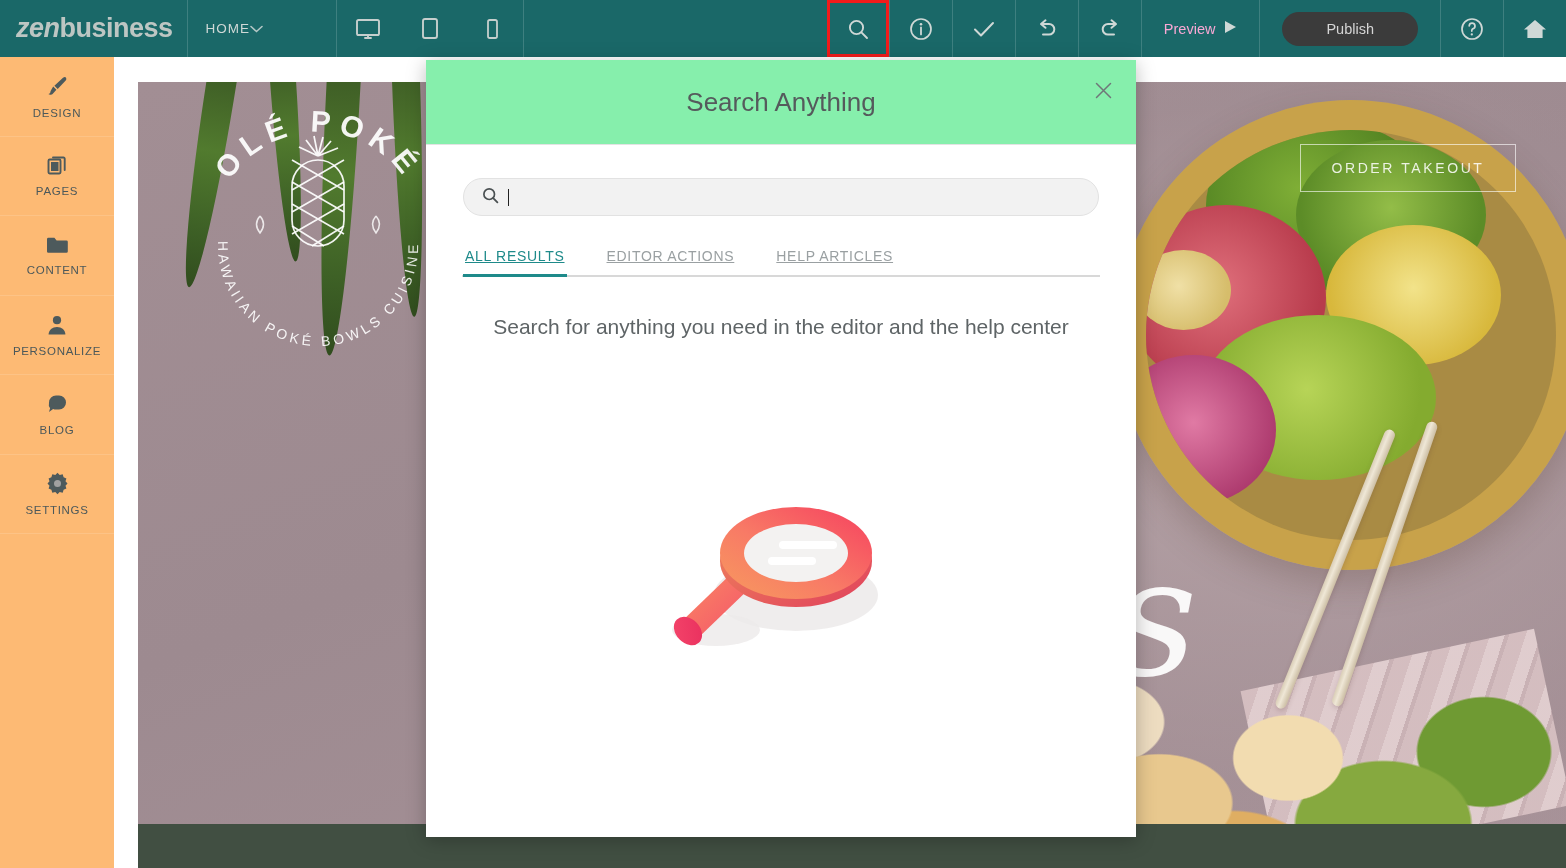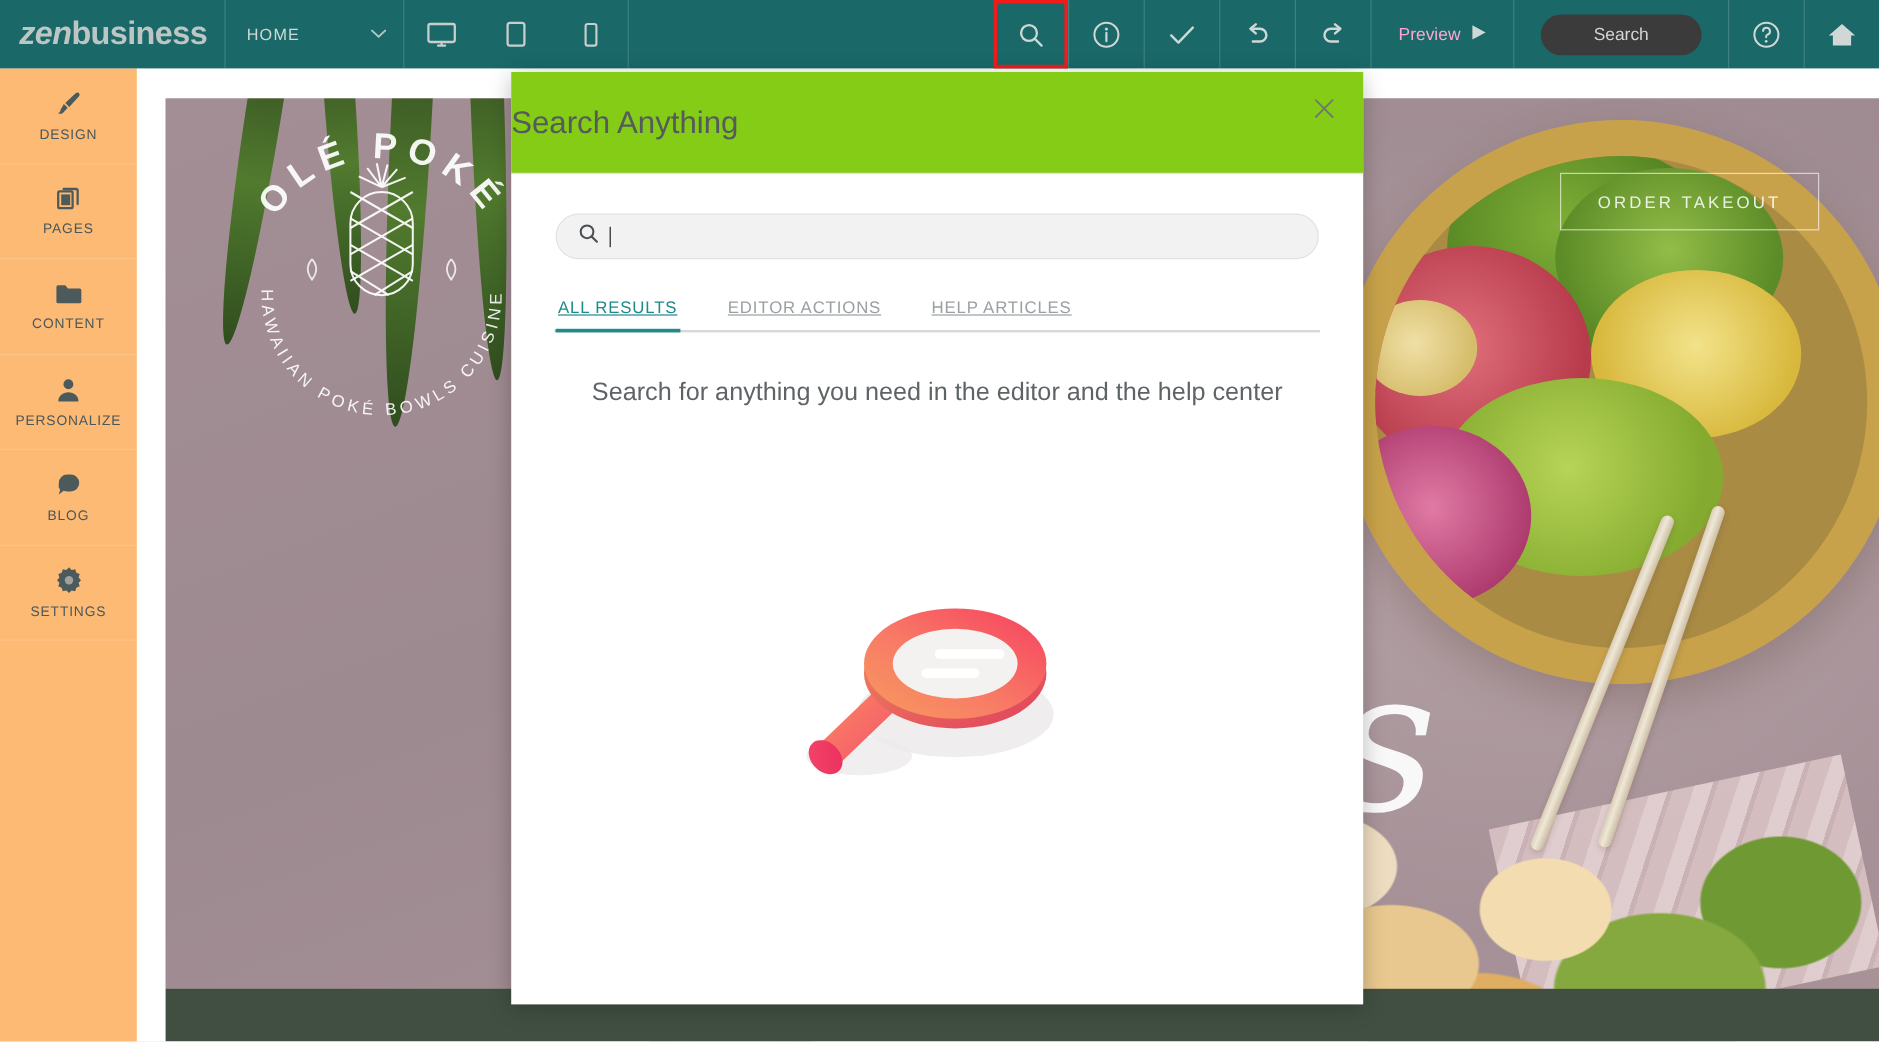--- a/index.html
+++ b/index.html
@@ -25,21 +25,21 @@
     padding: 0 14px 0 16px;
     height: 57px;
   }
   .logo {
     font-size: 27px; font-weight: bold; letter-spacing: -0.5px;
     color: #bdc6c3; white-space: nowrap;
   }
   .logo .zen { font-style: italic; font-weight: bold; }
   .tb-div { width: 1px; background: rgba(255,255,255,0.16); align-self: stretch; }
   .page-sel {
-    display: flex; align-items: center; justify-content: space-between;
+    display: flex; align-items: center; 
     width: 148px; height: 57px; padding: 0 14px 0 18px;
     color: #cfd8d6; font-size: 13.5px; letter-spacing: 1px;
     cursor: pointer;
   }
   .page-sel .caret { font-size: 11px; opacity: .85; }
   .dev-group { display: flex; align-items: stretch; }
   .tb-btn {
     width: 62px; height: 57px;
     display: flex; align-items: center; justify-content: center;
     cursor: pointer;
@@ -225,23 +225,23 @@
   .modal {
     position: absolute; left: 426px; top: 60px;
     width: 710px; height: 777px;
     background: #ffffff;
     box-shadow: 0 3px 18px rgba(0,0,0,.26);
     pointer-events: auto;
     display: flex; flex-direction: column;
   }
   .modal-head {
     position: relative;
-    height: 85px; background: #84cc16;
+    height: 85px; background: #86efac;
     border-bottom: 1px solid #e3e3e3;
-    display: flex; align-items: center; 
+    display: flex; align-items: center; justify-content: center;
   }
   .modal-title {
     font-size: 26px; color: #555a5c; font-weight: normal;
   }
   .modal-close {
     position: absolute; right: 20px; top: 17px;
     width: 26px; height: 26px;
     display: flex; align-items: center; justify-content: center;
     color: #7a8184; font-size: 21px; cursor: pointer;
     line-height: 1;
@@ -394,21 +394,21 @@
       <span>Preview</span>
       <span class="play">
         <svg width="13" height="14" viewBox="0 0 13 14">
             <path d="M1 1 L12 7 L1 13 Z" fill="#cfd8d6"></path>
           </svg>
       </span>
     </div>
     <div class="tb-div"></div>
 
     <div class="publish-cell">
-      <button class="publish-btn">Search</button>
+      <button class="publish-btn">Publish</button>
     </div>
     <div class="tb-div"></div>
 
     <div class="tb-btn">
       <span>
         <svg width="26" height="26" viewBox="0 0 26 26">
             <circle cx="13" cy="13" r="10" fill="none" stroke="#cfd8d6" stroke-width="1.7"></circle>
             <path d="M10.2 9.8a2.9 2.9 0 1 1 3.6 3.1c-.7.3-1 .9-1 1.7v.5" stroke="#cfd8d6" stroke-width="1.7" fill="none" stroke-linecap="round"></path>
             <circle cx="12.8" cy="18.4" r="1.15" fill="#cfd8d6"></circle>
           </svg>

